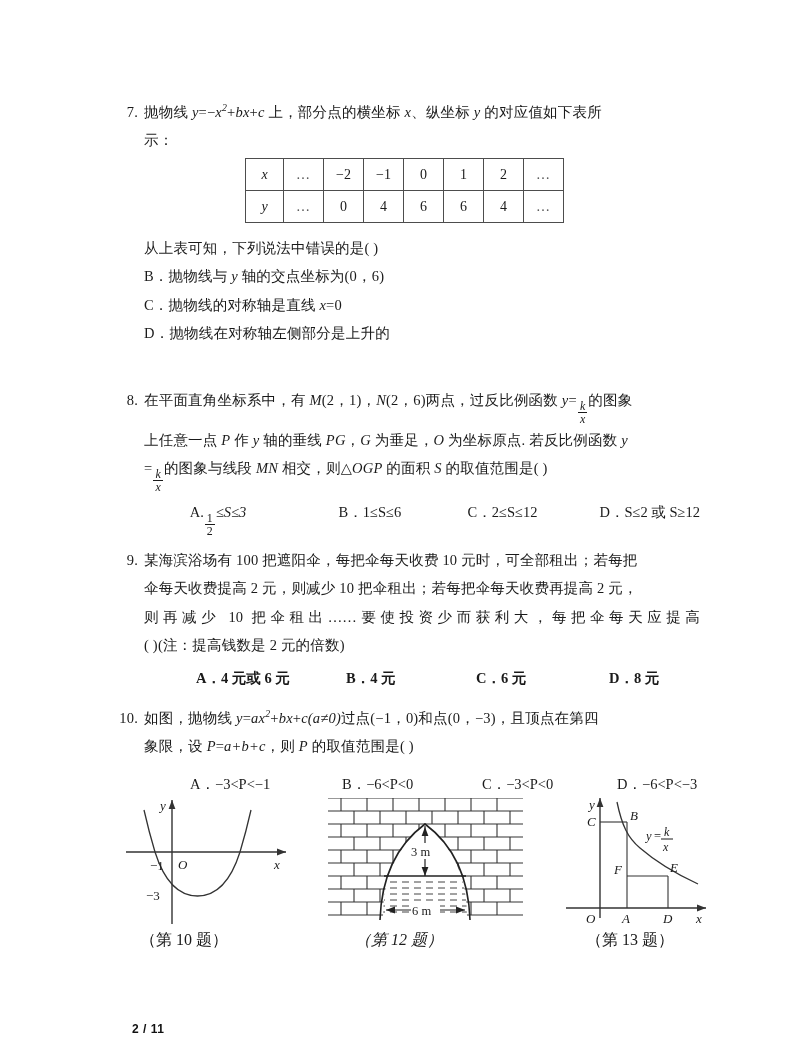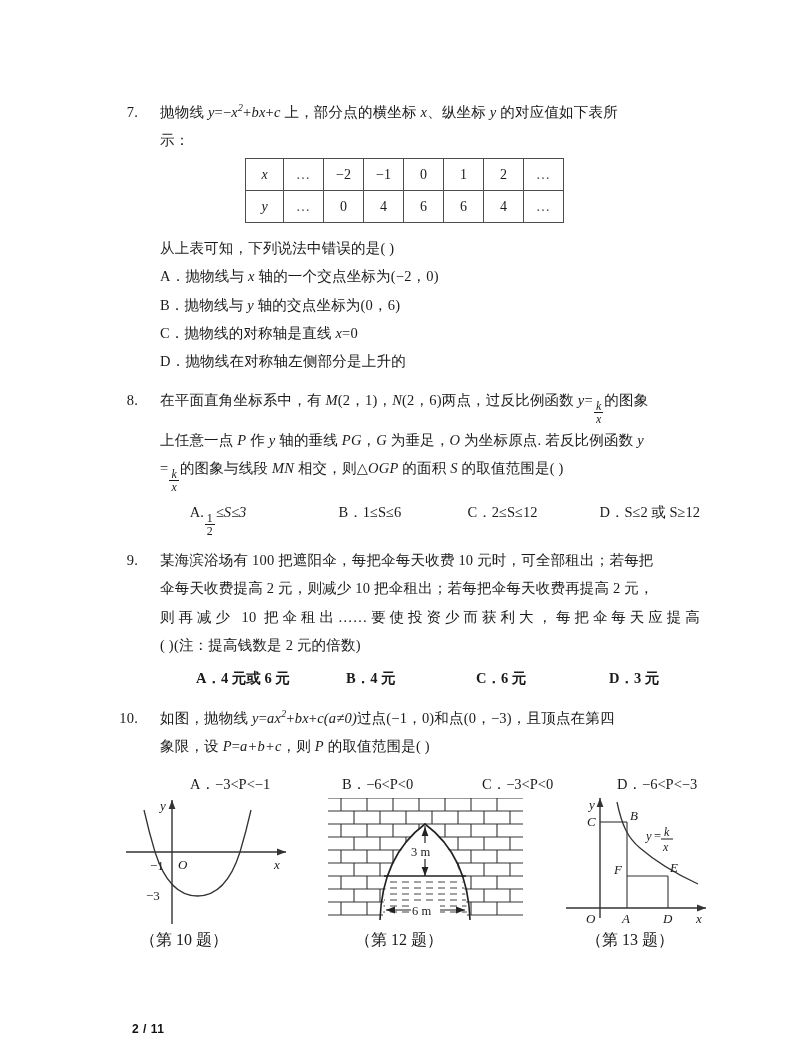--- a/index.html
+++ b/index.html
@@ -34,21 +34,21 @@
     letter-spacing: 0.2px;
   }
   .q-num {
     width: 34px;
     flex: 0 0 34px;
     text-align: right;
     padding-right: 6px;
     font-family: "Liberation Serif", serif;
     font-size: 14.5px;
   }
-  .q-body { flex: 1 1 auto; margin-left: 16px; }
+  .q-body { flex: 1 1 auto; }
 
   .it { font-style: italic; font-family: "Liberation Serif", serif; }
   .sup { font-size: 0.68em; vertical-align: super; font-style: italic; }
 
   
   .frac {
     display: inline-flex;
     flex-direction: column;
     vertical-align: -0.45em;
     text-align: center;
@@ -162,24 +162,20 @@
   </tbody>
     </table>
 
   <div class="q" style="top:234px;">
     <div class="q-line">
       <div class="q-num"></div>
       <div class="q-body">从上表可知，下列说法中错误的是(        )</div>
     </div>
     <div class="q-line">
       <div class="q-num"></div>
-      <div class="q-body"><span>A．</span><span>抛物线与 </span><span class="it">x</span><span> 轴的一个交点坐标为(−2，0)</span></div>
-    </div>
-    <div class="q-line">
-      <div class="q-num"></div>
       <div class="q-body"><span>B．</span><span>抛物线与 </span><span class="it">y</span><span> 轴的交点坐标为(0，6)</span></div>
     </div>
     <div class="q-line">
       <div class="q-num"></div>
       <div class="q-body"><span>C．</span><span>抛物线的对称轴是直线 </span><span class="it">x</span><span>=0</span></div>
     </div>
     <div class="q-line">
       <div class="q-num"></div>
       <div class="q-body"><span>D．</span><span>抛物线在对称轴左侧部分是上升的</span></div>
     </div>
@@ -234,21 +230,21 @@
       <div class="q-num"></div>
       <div class="q-body">(      )(注：提高钱数是 2 元的倍数)</div>
     </div>
   </div>
 
   <div class="opts" style="position:absolute; left:116px; top:664px; width:590px;font-weight:bold;">
     <div class="opt" style="width:40px;"></div>
     <div class="opt" style="width:150px;">A．4 元或 6 元</div>
     <div class="opt" style="width:130px;">B．4 元</div>
     <div class="opt" style="width:133px;">C．6 元</div>
-    <div class="opt">D．3 元</div>
+    <div class="opt">D．8 元</div>
   </div>
 
   <div class="q" style="top:704px;">
     <div class="q-line">
       <div class="q-num">10.</div>
       <div class="q-body"><span>如图，抛物线 </span><span class="it">y</span><span>=</span><span class="it">a</span><span class="it">x</span><span class="sup">2</span><span>+</span><span class="it">b</span><span class="it">x</span><span>+</span><span class="it">c</span><span class="it">(a≠0)</span><span>过点(−1，0)和点(0，−3)，且顶点在第四</span></div>
     </div>
     <div class="q-line">
       <div class="q-num"></div>
       <div class="q-body"><span>象限，设 </span><span class="it">P</span><span>=</span><span class="it">a+b+c</span><span>，则 </span><span class="it">P</span><span> 的取值范围是(        )</span></div>
@@ -440,18 +436,18 @@
           <text x="94" y="48" font-family="Liberation Serif, serif" font-size="12.5" fill="#1a1a1a">=</text>
           <text x="104" y="44" font-family="Liberation Serif, serif" font-size="12" font-style="italic" fill="#1a1a1a">k</text>
           <line x1="101" y1="47" x2="113" y2="47" stroke="#1a1a1a" stroke-width="1"></line>
           <text x="103" y="59" font-family="Liberation Serif, serif" font-size="12" font-style="italic" fill="#1a1a1a">x</text>
         </g>
       </svg>
     </div>
   </div>
 
   <div class="caption" style="left:140px;">（第 10 题）</div>
-  <div class="caption" style="left:355px;">（第 12 题）</div>
+  <div class="caption" style="left:355px;font-style:italic;">（第 12 题）</div>
   <div class="caption" style="left:586px;">（第 13 题）</div>
 
   <div class="footer">2 / 11</div>
 
 </div>
 
 </body></html>

